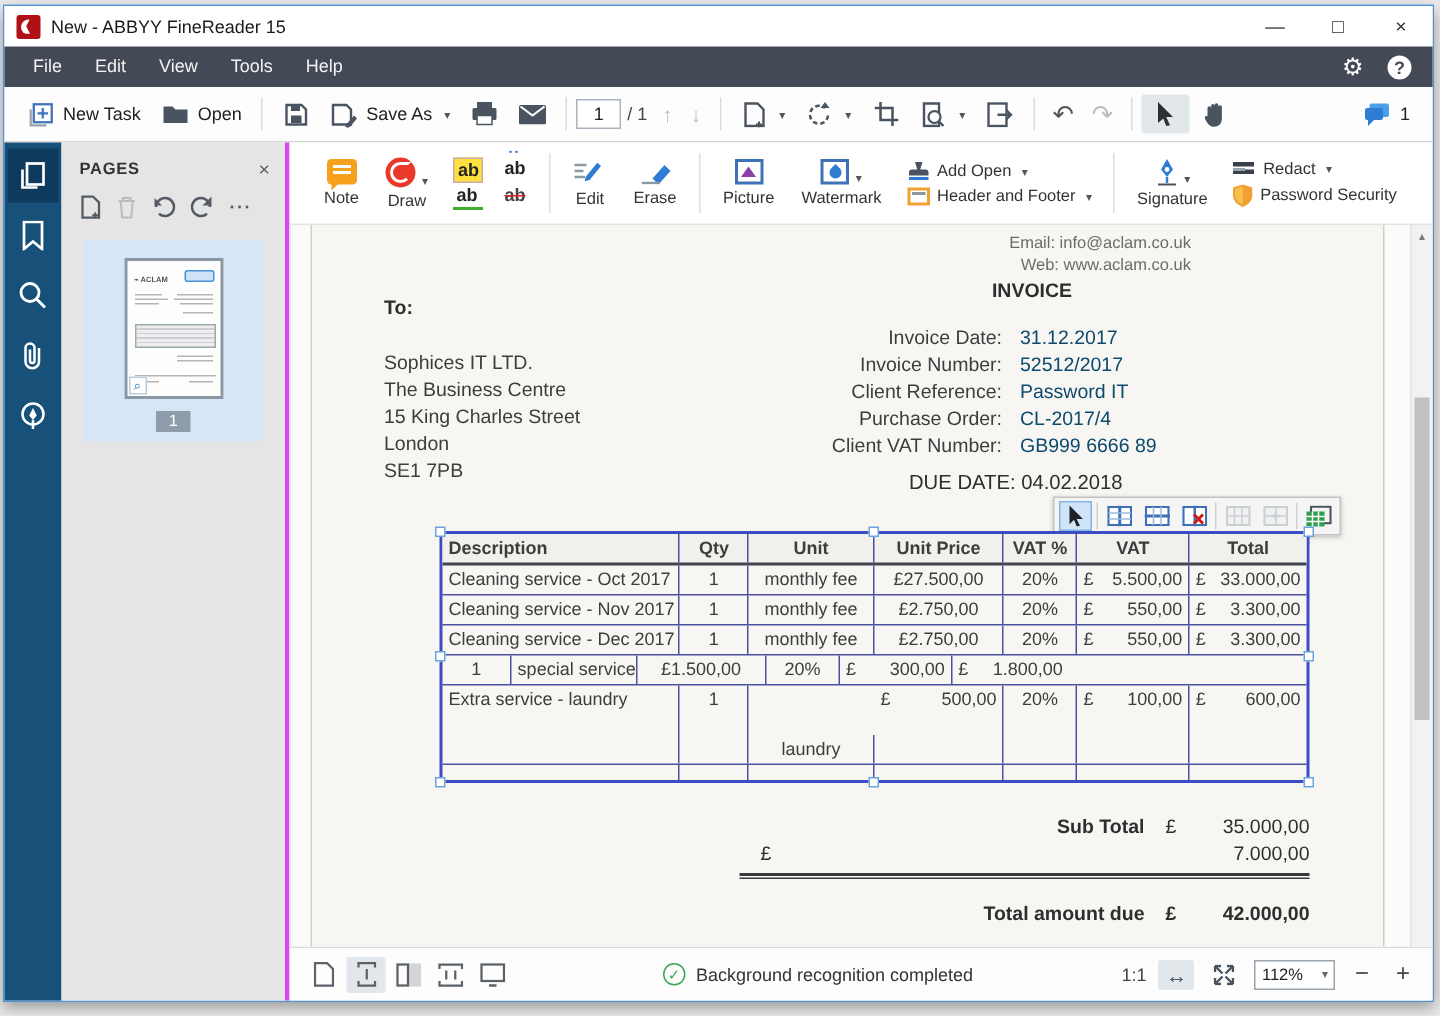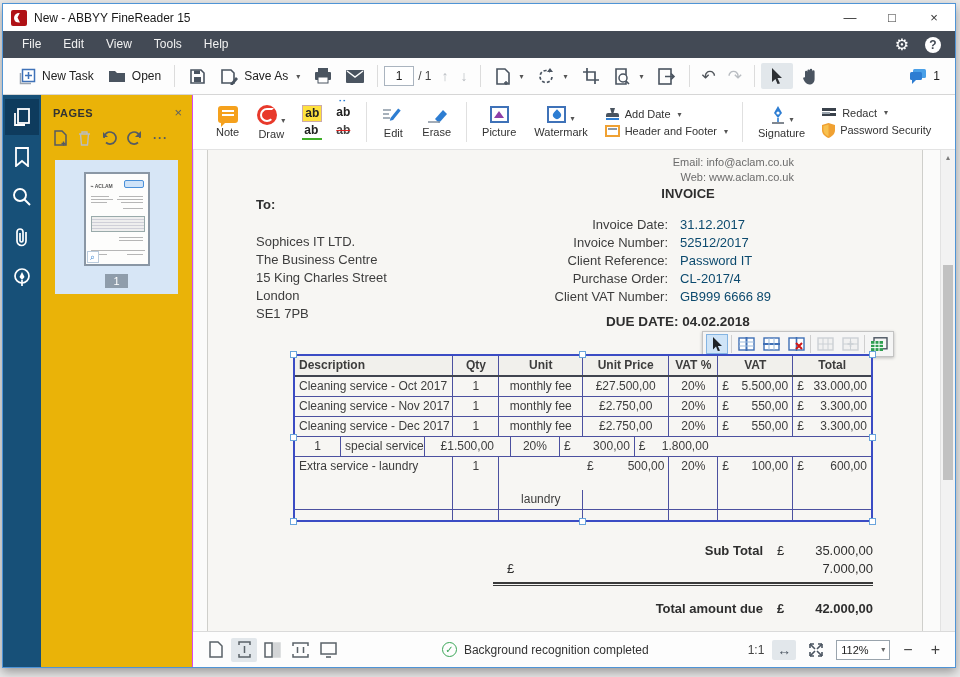--- a/index.html
+++ b/index.html
@@ -40,21 +40,21 @@
 
   
   .bodyrow { flex:1; display:flex; min-height:0; }
 
   
   .rail { width:38px; background:#175078; display:flex; flex-direction:column; align-items:center; padding-top:4px; gap:4px; flex:0 0 auto; }
   .rail-item { width:34px; height:36px; display:flex; align-items:center; justify-content:center; }
   .rail-item.sel { background:#0e3b5d; }
 
   
-  .pages-panel { width:152px; background:#eab308; border-right:1px solid #d946ef; display:flex; flex-direction:column; flex:0 0 auto; }
+  .pages-panel { width:152px; background:#e5e5e5; border-right:3px solid #d946ef; display:flex; flex-direction:column; flex:0 0 auto; }
   .pages-head { display:flex; align-items:center; padding:10px 10px 6px 12px; }
   .pages-title { font-size:11px; font-weight:bold; color:#333; letter-spacing:.5px; flex:1; }
   .pages-close { color:#5a6067; font-size:13px; }
   .pages-tools { display:flex; align-items:center; gap:10px; padding:4px 10px 10px 12px; }
   .thumb-sel { margin:4px 14px; background:#d7e6f6; padding:12px 0 6px; display:flex; flex-direction:column; align-items:center; }
   .thumb { width:66px; height:94px; background:#fdfdfc; border:2px solid #8a97a5; position:relative; font-size:3px; }
   .thumb .t-logo { position:absolute; left:5px; top:9px; font-size:5px; font-weight:bold; color:#555; }
   .thumb .t-stamp { position:absolute; right:4px; top:6px; width:20px; height:8px; border:1px solid #4a90d9; background:#cfe3f8; border-radius:2px; }
   .thumb .t-line { position:absolute; height:1px; background:#b6b6b6; }
   .thumb .t-table { position:absolute; left:5px; top:42px; width:54px; height:16px; border:1px solid #9aa; background:repeating-linear-gradient(#eee 0 2px, #cfcfd8 2px 3px); }
@@ -99,21 +99,21 @@
   .page { position:absolute; left:13px; top:0; width:716px; height:520px; background:#f7f6f3; border:1px solid #cfcfcb; border-top:none;
           color:#3d3d3d; }
   .doc-contact { position:absolute; top:5px; right:128px; text-align:right; font-size:11px; color:#6b6b6b; line-height:15px; }
   .doc-title { position:absolute; top:36px; left:428px; width:104px; text-align:center; font-weight:bold; font-size:13px; color:#2e2e2e; }
   .doc-to { position:absolute; top:47px; left:48px; font-weight:bold; font-size:13px; color:#2e2e2e; }
   .doc-addr { position:absolute; top:83px; left:48px; font-size:13px; line-height:18px; color:#3d3d3d; }
   .doc-meta { position:absolute; top:66px; left:160px; width:462px; font-size:13px; }
   .meta-row { display:flex; line-height:18px; }
   .meta-label { flex:0 0 300px; text-align:right; color:#3d3d3d; }
   .meta-value { padding-left:12px; color:#0c4a6e; }
-  .doc-due { position:absolute; top:164px; left:398px; font-weight:bold; font-size:13.5px; color:#2e2e2e; }
+  .doc-due { position:absolute; top:164px; left:398px; font-weight:normal; font-size:13.5px; color:#2e2e2e; }
 
   
   .ttb { position:absolute; top:181px; left:494px; height:26px; background:#f5f5f5; border:1px solid #c3c3c3;
          box-shadow:0 1px 3px rgba(0,0,0,.25); display:flex; align-items:center; padding:0 3px; gap:3px; }
   .ttb-sep { width:1px; height:18px; background:#cfcfcf; }
   .ttb-btn { width:22px; height:20px; display:flex; align-items:center; justify-content:center; }
   .ttb-btn.sel { background:#cfe4f7; border:1px solid #84b4e2; }
 
   
   .region { position:absolute; left:85px; top:204px; width:580px; height:168px; border:2px solid #3b4cc4; font-size:12px; }
@@ -467,21 +467,21 @@
           <span class="tool-label">Watermark</span>
         </div>
         <div class="stack">
           <div class="stack-item">
             <span>
               <svg width="15" height="14">
                   <path d="M5 1h5l-1.5 5H12a2 2 0 0 1 2 2v2H1V8a2 2 0 0 1 2-2h3.5z" fill="#4a5460"></path>
                   <rect x="1" y="11" width="13" height="2" fill="#2d7dd2"></rect>
                 </svg>
             </span>
-            <span>Add Date</span>
+            <span>Add Open</span>
             <span class="caret">▾</span>
           </div>
           <div class="stack-item">
             <span class="hf-ico"></span>
             <span>Header and Footer</span>
             <span class="caret">▾</span>
           </div>
         </div>
         <div class="t2-sep"></div>
         <div class="tool">

